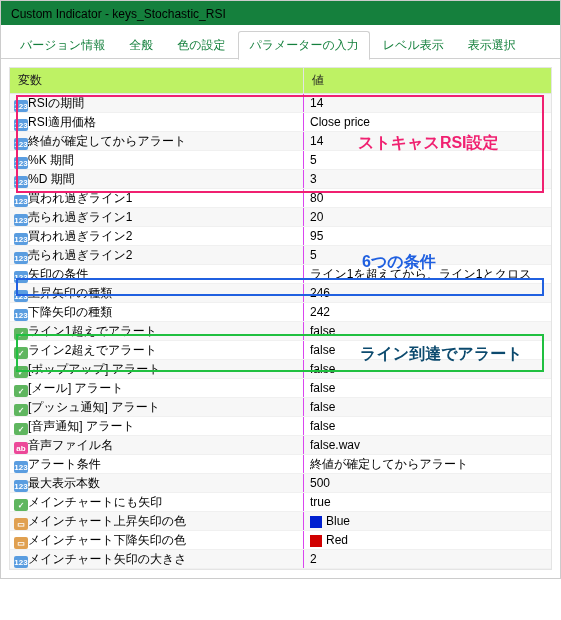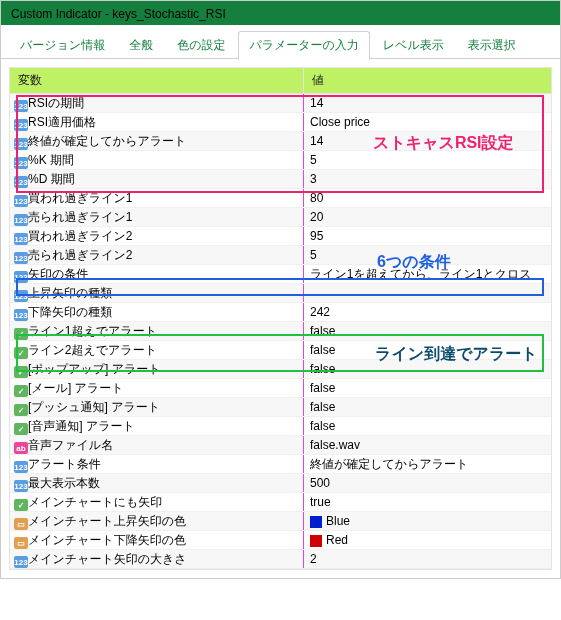--- a/index.html
+++ b/index.html
@@ -109,21 +109,20 @@
   .box-pink  { border-color:#f02070; }
   .box-blue  { border-color:#2060e0; }
   .box-green { border-color:#20c040; }
 
   .lbl {
     position:absolute;
     font-weight:bold;
     font-size:16px;
     pointer-events:none;
     white-space:nowrap;
-    margin-left:15px;
   }
   .lbl-pink  { color:#f02070; }
   .lbl-blue  { color:#2060e0; }
   .lbl-green { color:#0c4a6e; }
 </style>
 </head>
 <body>
 
 <div class="window">
   <div class="titlebar">Custom Indicator - keys_Stochastic_RSI</div>
@@ -232,20 +231,23 @@
             </div>
             <div class="c2">
               <span>ライン1を超えてから、ライン1とクロス</span>
             </div>
           </div>
           <div class="row alt">
             <div class="c1">
               <span class="ico ico-123">123</span>
               <span>上昇矢印の種類</span>
             </div>
+            <div class="c2">
+              <span>246</span>
+            </div>
           </div>
           <div class="row">
             <div class="c1">
               <span class="ico ico-123">123</span>
               <span>下降矢印の種類</span>
             </div>
             <div class="c2">
               <span>242</span>
             </div>
           </div>

